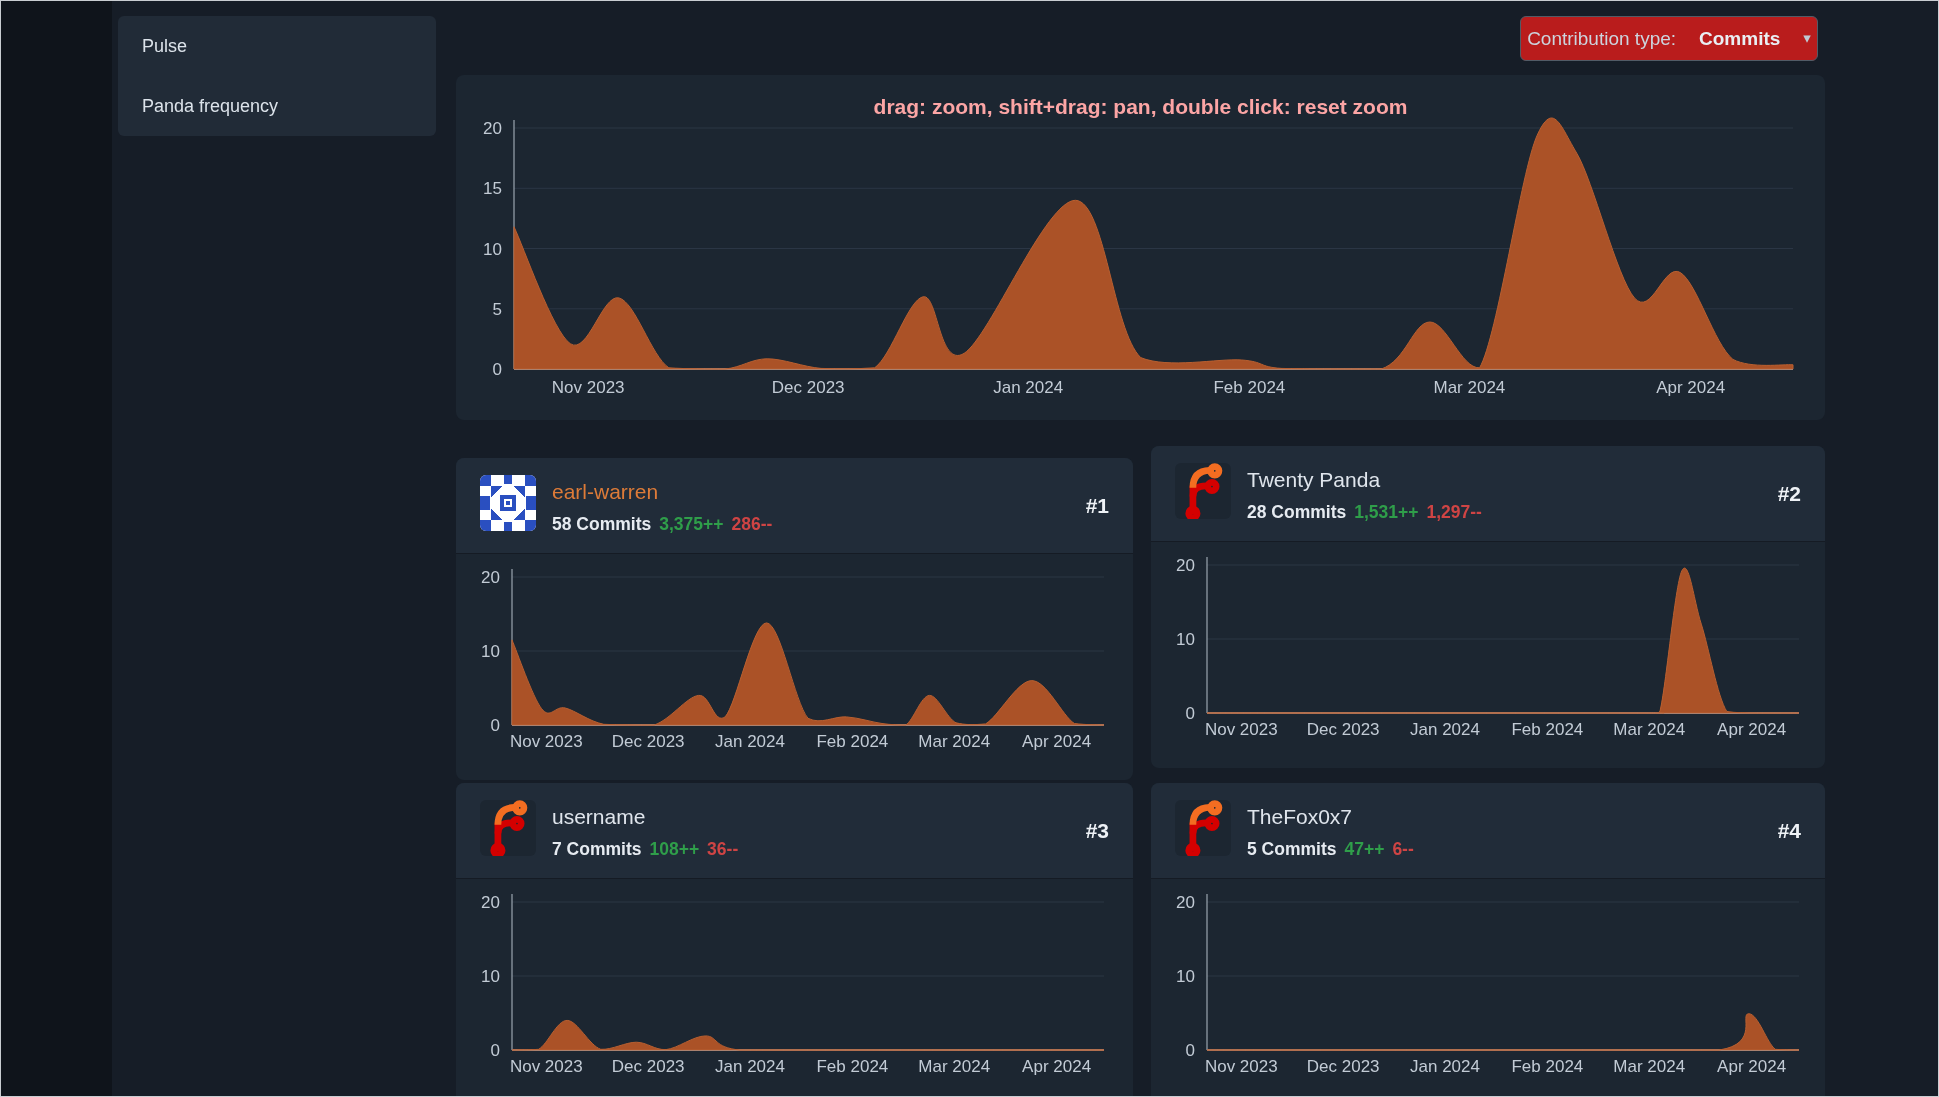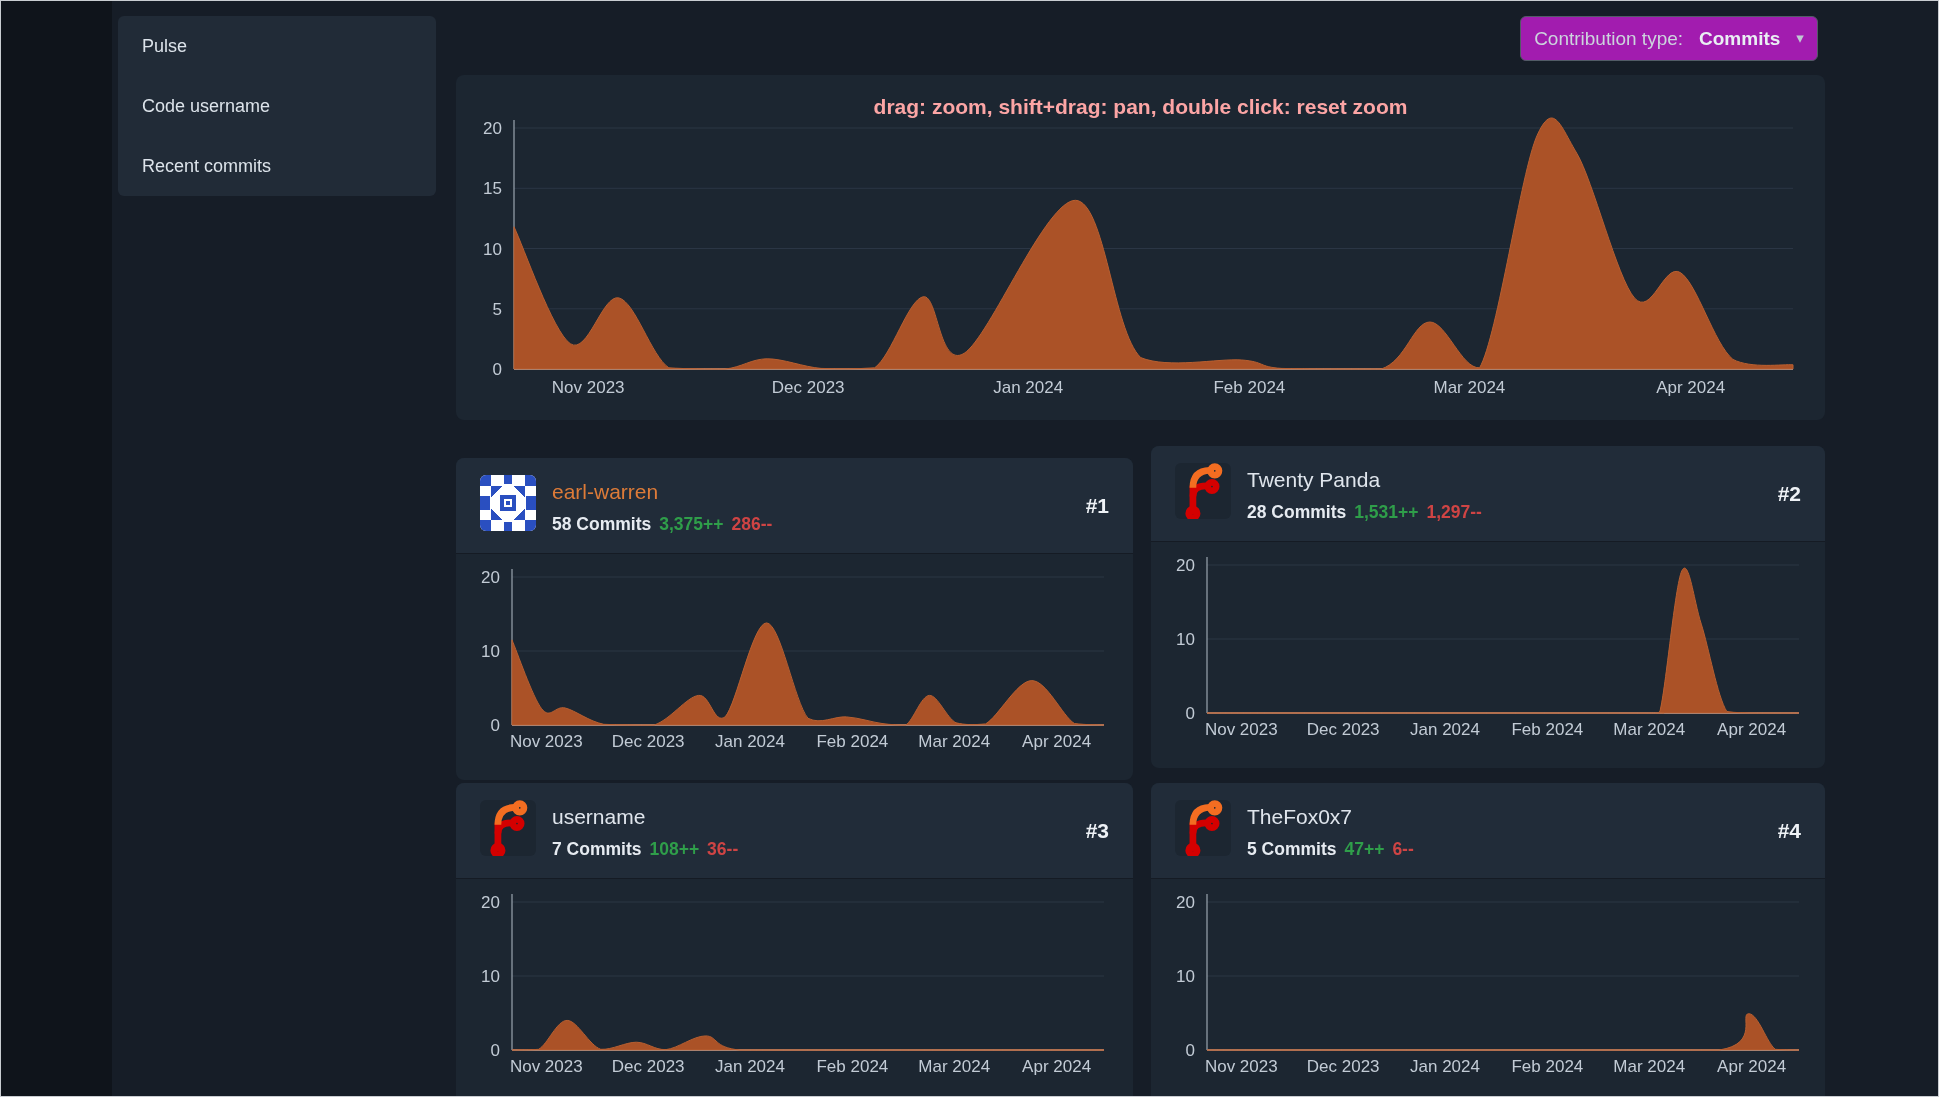--- a/index.html
+++ b/index.html
@@ -14,22 +14,22 @@
 
   
   .sidebar { position:absolute; left:117px; top:15px; width:318px; background:#212b37; border-radius:6px; overflow:hidden; }
   .side-item { height:60px; display:flex; align-items:center; padding-left:24px;
     color:#dce3ea; font-size:18px; cursor:pointer; }
   .side-item.active { background:#2e3a49; }
 
   
   .date-title { position:absolute; left:459px; top:23px; font-size:27px; color:#d8dfe7; }
   .ctype-btn { position:absolute; left:1519px; top:15px; width:298px; height:45px;
-    background:#a21caf; border:1px solid #525b66; border-radius:6px;
-    display:flex; align-items:center; justify-content:center; gap:16px;
+    background:#b91c1c; border:1px solid #525b66; border-radius:6px;
+    display:flex; align-items:center; justify-content:center; gap:23px;
     color:#ccd4dd; font-size:19px; cursor:pointer; }
   .ctype-btn b { color:#e9eef3; }
   .caret { color:#bfc8d2; font-size:15px; line-height:1; transform:translateY(-1px); }
 
   
   .card { position:absolute; background:#1c2631; border-radius:8px; }
   .card-main { left:455px; top:74px; width:1369px; height:345px; }
   .hint { margin-top:20px; text-align:center; font-size:21px; font-weight:bold; color:#fca5a5; }
   .chart-main { position:absolute; left:12px; top:36px; width:1345px; height:300px; }
 
@@ -54,22 +54,21 @@
   svg text { font-family:"Liberation Sans","DejaVu Sans",sans-serif; }
 </style>
 </head>
 <body>
 
 <div id="app">
   <div class="content-bg"></div>
 
   <nav class="sidebar">
     <div class="side-item">Pulse</div>
-    <div class="side-item">Code username</div>
-    <div class="side-item">Recent commits</div>
+    <div class="side-item">Panda frequency</div>
   </nav>
 
   <button class="ctype-btn">
     <span>Contribution type:</span>
     <b>Commits</b>
     <span class="caret">▾</span>
   </button>
 
   <section class="card card-main">
     <div class="hint">drag: zoom, shift+drag: pan, double click: reset zoom</div>

